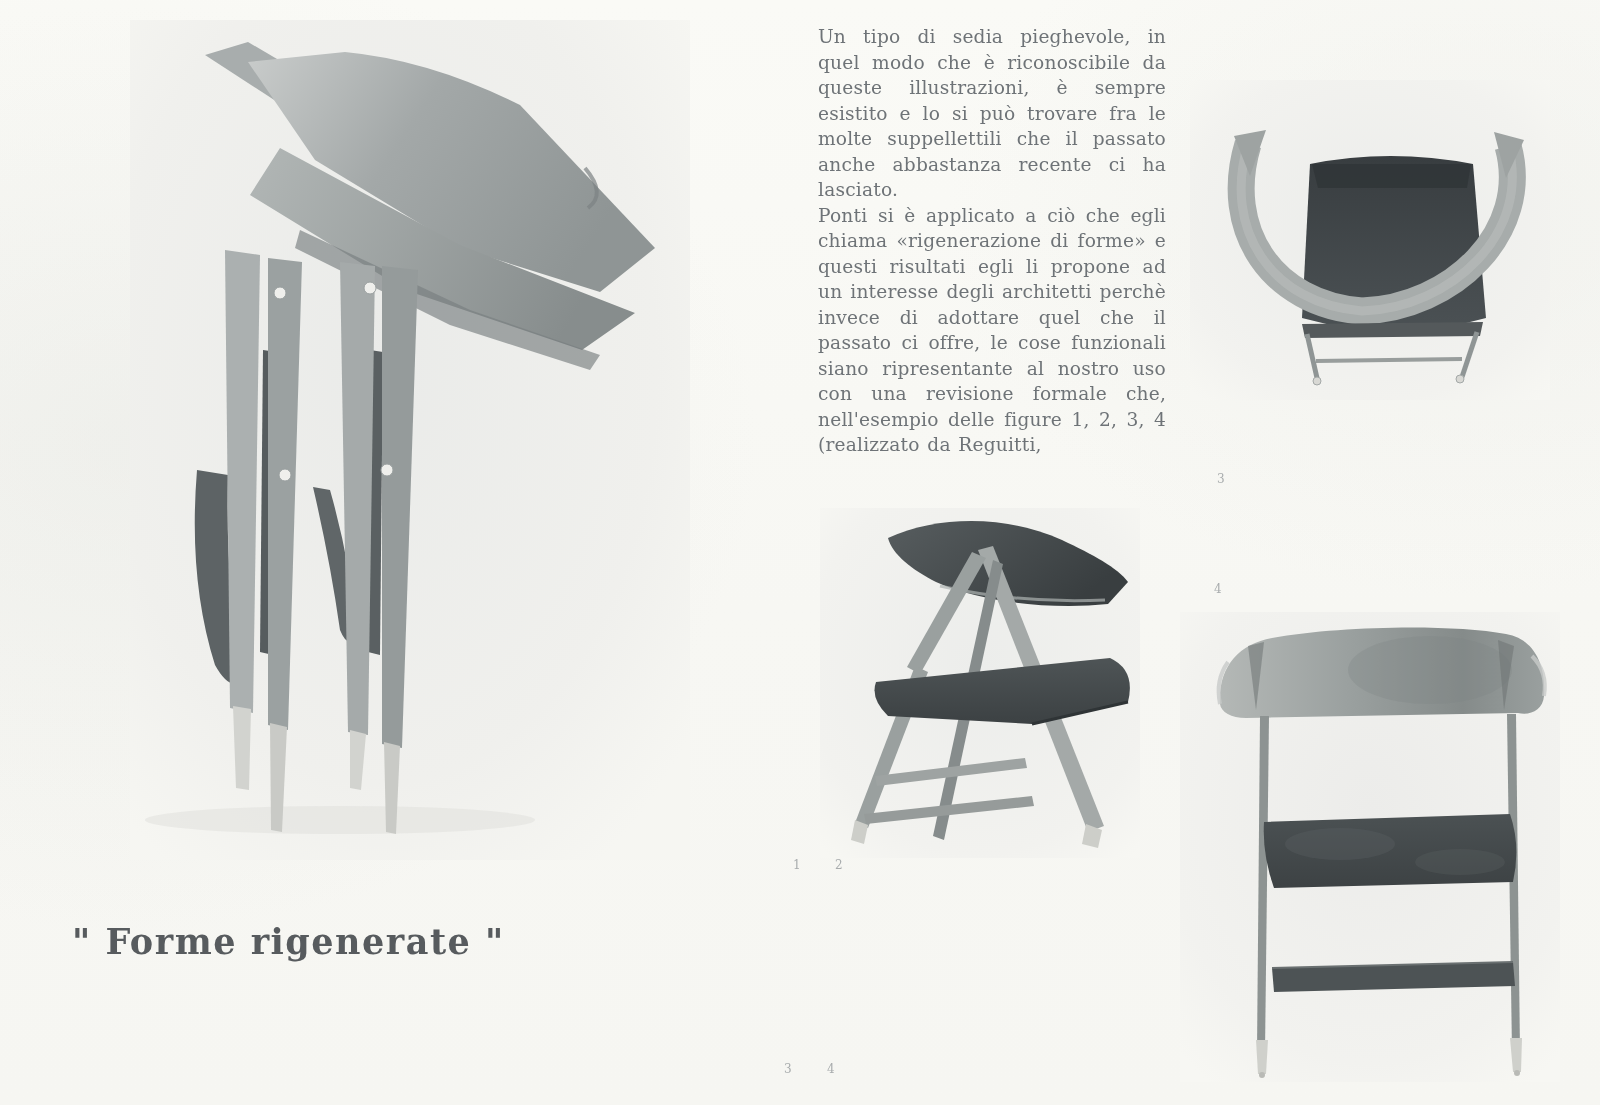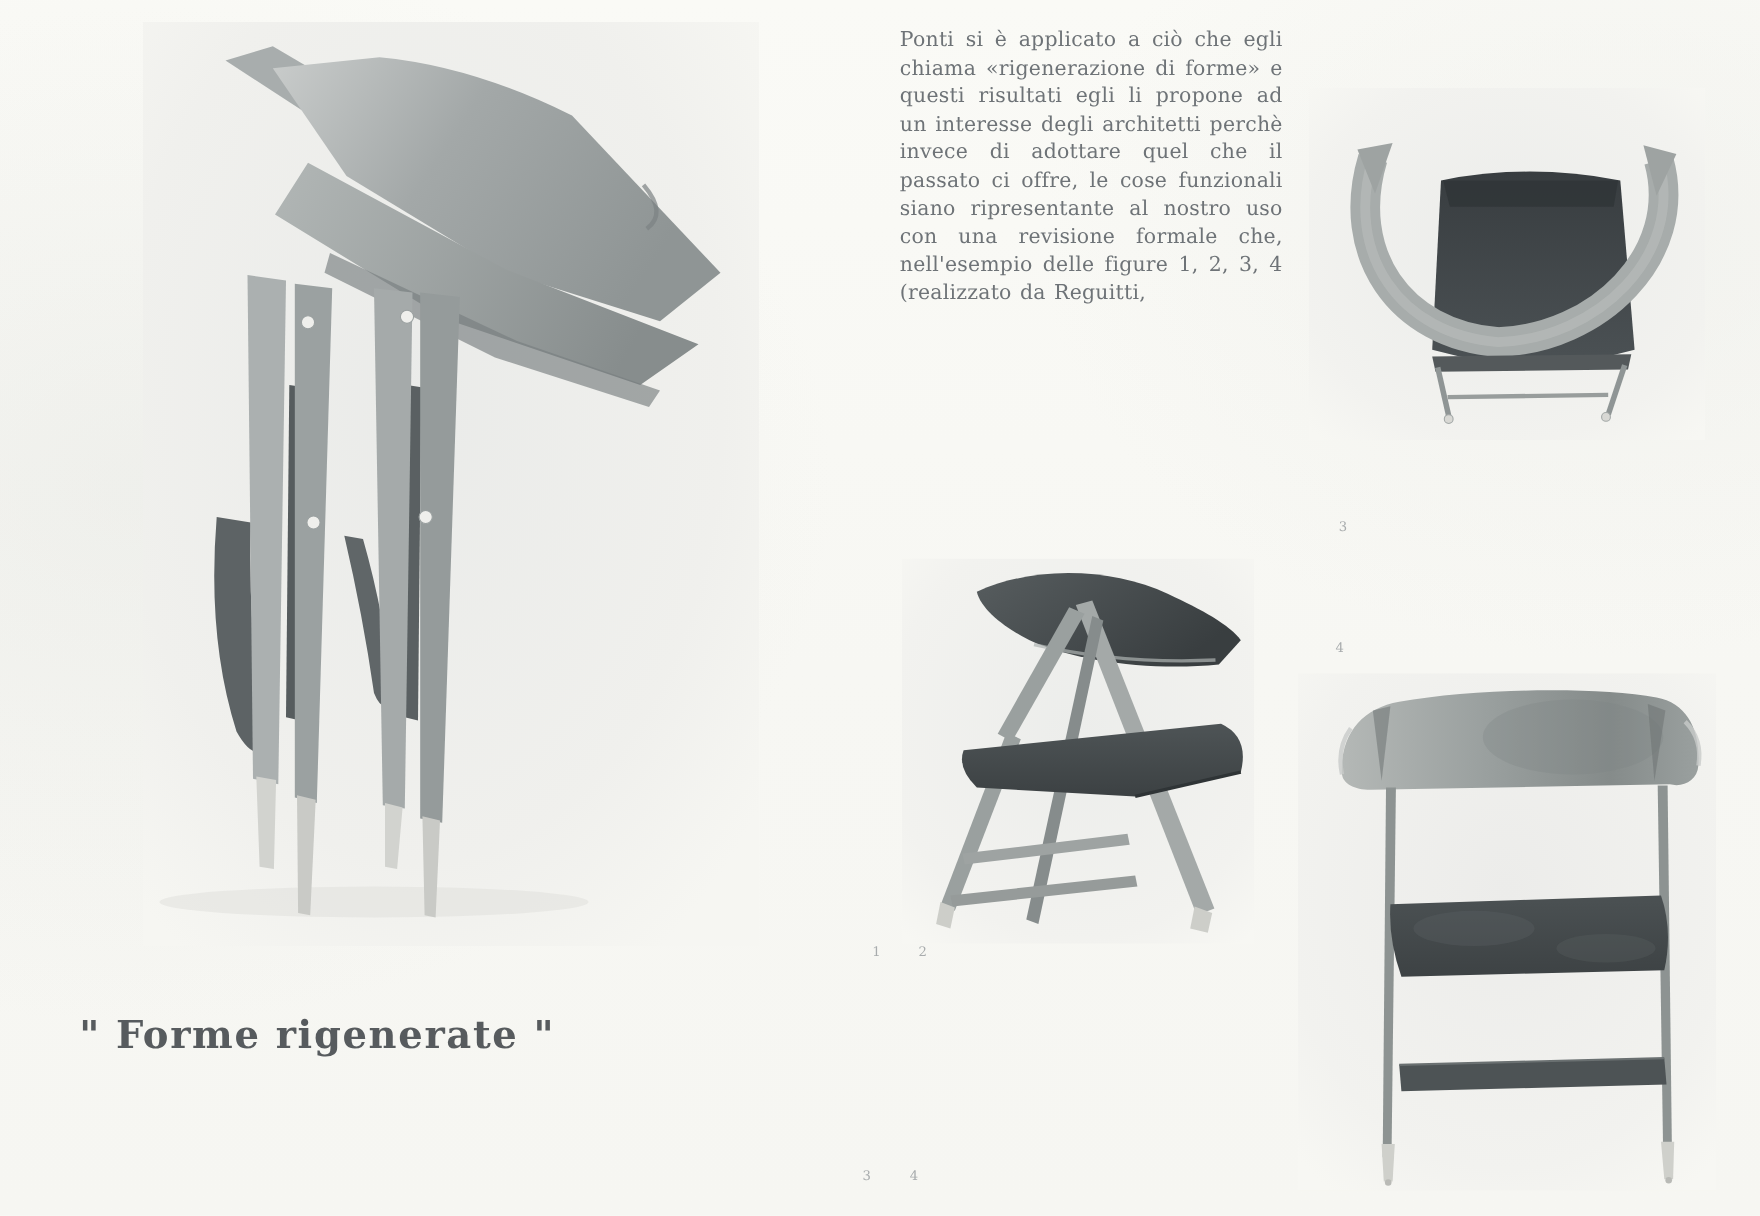--- a/index.html
+++ b/index.html
@@ -213,20 +213,21 @@
       <line x1="92" y1="356" x2="333" y2="350" stroke="#6a7071" stroke-width="2"></line>
 
       <polygon points="76,428 88,428 86,462 78,462" fill="#cfd0cb"></polygon>
       <polygon points="330,426 342,426 341,460 333,460" fill="#cfd0cb"></polygon>
       <circle cx="82" cy="463" r="3" fill="#b9bab6"></circle>
       <circle cx="337" cy="461" r="3" fill="#b9bab6"></circle>
     </svg>
   </div>
 
   <div class="text-col">
+    <p>Un tipo di sedia pieghevole, in quel modo che è riconoscibile da queste illustrazioni, è sempre esistito e lo si può trovare fra le molte suppellettili che il passato anche abbastanza recente ci ha lasciato.</p>
     <p>Ponti si è applicato a ciò che egli chiama «rigenerazione di forme» e questi risultati egli li propone ad un interesse degli architetti perchè invece di adottare quel che il passato ci offre, le cose funzionali siano ripresentante al nostro uso con una revisione formale che, nell'esempio delle figure 1, 2, 3, 4 (realizzato da Reguitti,</p>
   </div>
 
   <div class="caption">" Forme rigenerate "</div>
 
   <span class="fig-marker m1">1</span>
   <span class="fig-marker m2">2</span>
   <span class="fig-marker m3">3</span>
   <span class="fig-marker m4">4</span>
   <span class="fig-marker m5">3</span>

